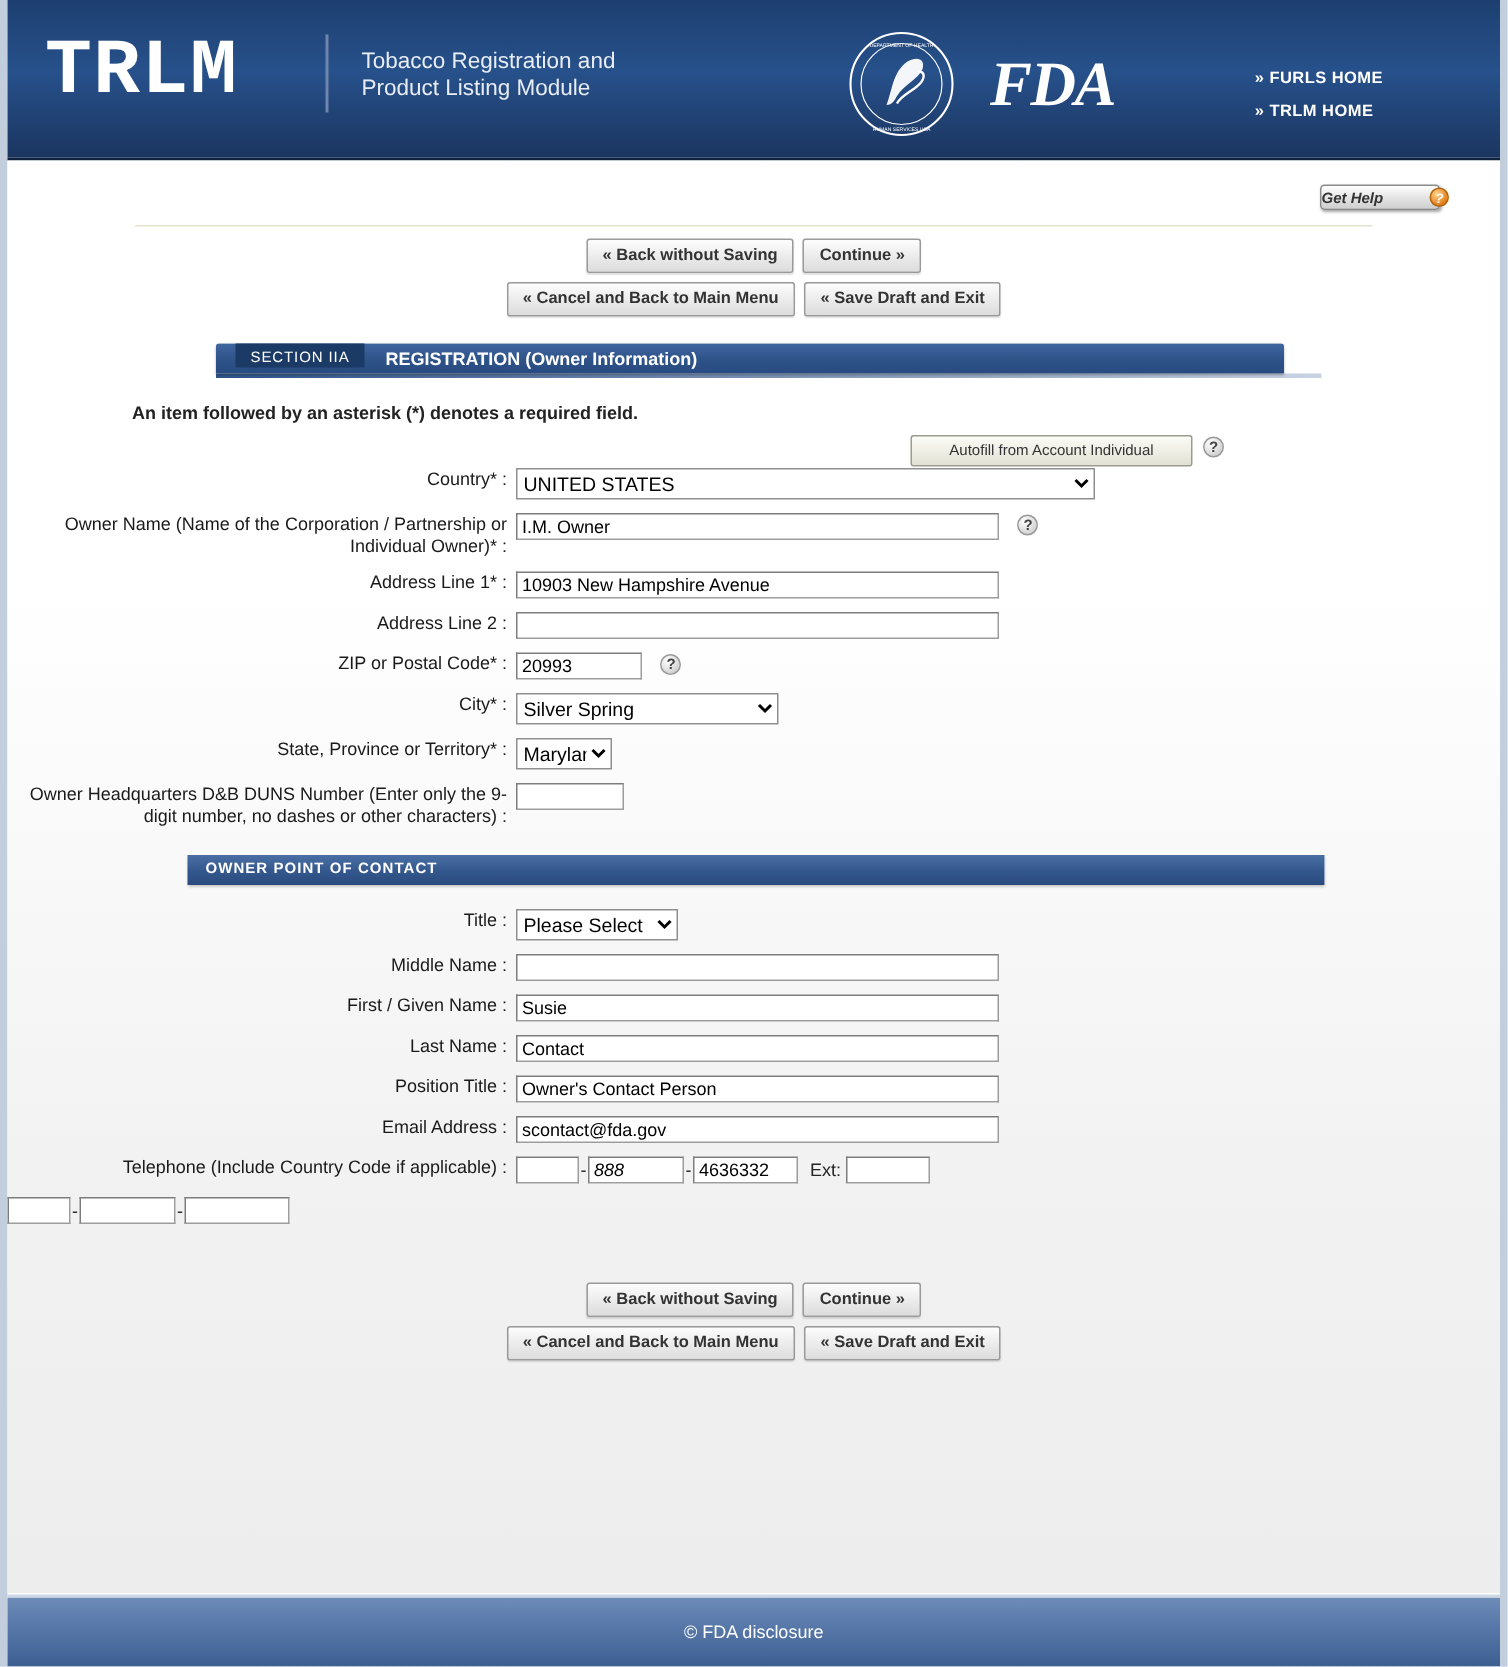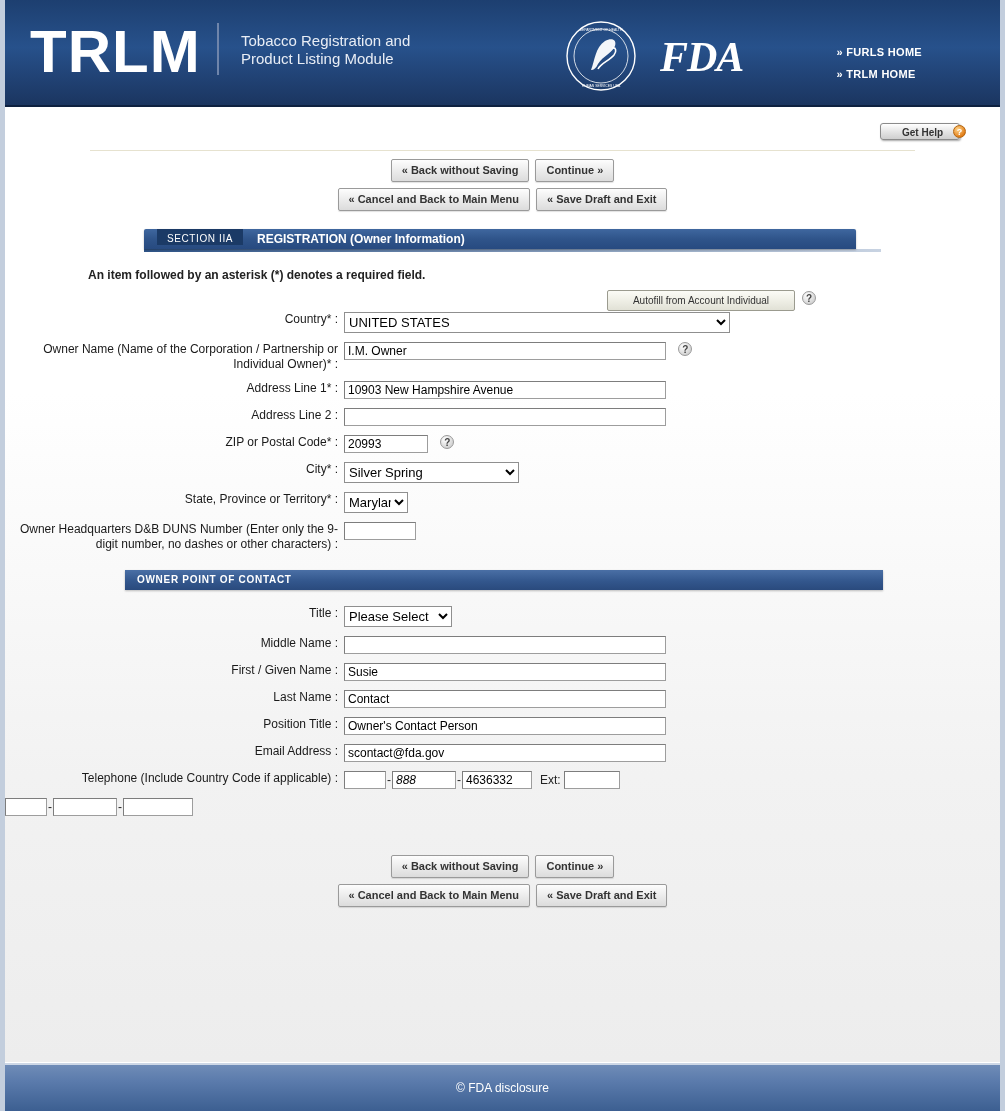--- a/index.html
+++ b/index.html
@@ -34,26 +34,26 @@
     overflow: hidden;
   }
   .header-inner {
     position: relative;
     height: 100%;
   }
   .logo-trlm {
     position: absolute;
     left: 25px;
     top: 22px;
-    font-size: 60px;
+    font-size: 52px;
     font-weight: bold;
     letter-spacing: 1px;
     color: #ffffff;
     line-height: 1;
-    font-family: Liberation Sans, sans-serif;
+    font-family: Liberation Mono, monospace;
   }
   .logo-divider {
     position: absolute;
     left: 212px;
     top: 23px;
     width: 2px;
     height: 52px;
     background: #6f85ab;
   }
   .logo-sub {
@@ -116,22 +116,23 @@
     width: 80px;
     height: 17px;
     background: linear-gradient(to bottom, #ffffff 0%, #e3e3e3 55%, #cfcfcf 100%);
     border: 1px solid #8b8b8b;
     border-radius: 3px;
     box-shadow: 1px 1px 2px rgba(0,0,0,0.35);
     font-size: 10px;
     font-weight: bold;
     color: #333;
     line-height: 17px;
-    padding-left: 21px;
-    box-sizing: border-box;
+    padding-left: 0;
+    box-sizing: border-box;
+    font-style: italic;
   }
   .qmark {
     display: inline-block;
     width: 13px;
     height: 13px;
     border-radius: 50%;
     background: radial-gradient(circle at 35% 30%, #ffd48a, #e07a14 75%);
     border: 1px solid #b5650e;
     color: #fff;
     font-size: 9px;

